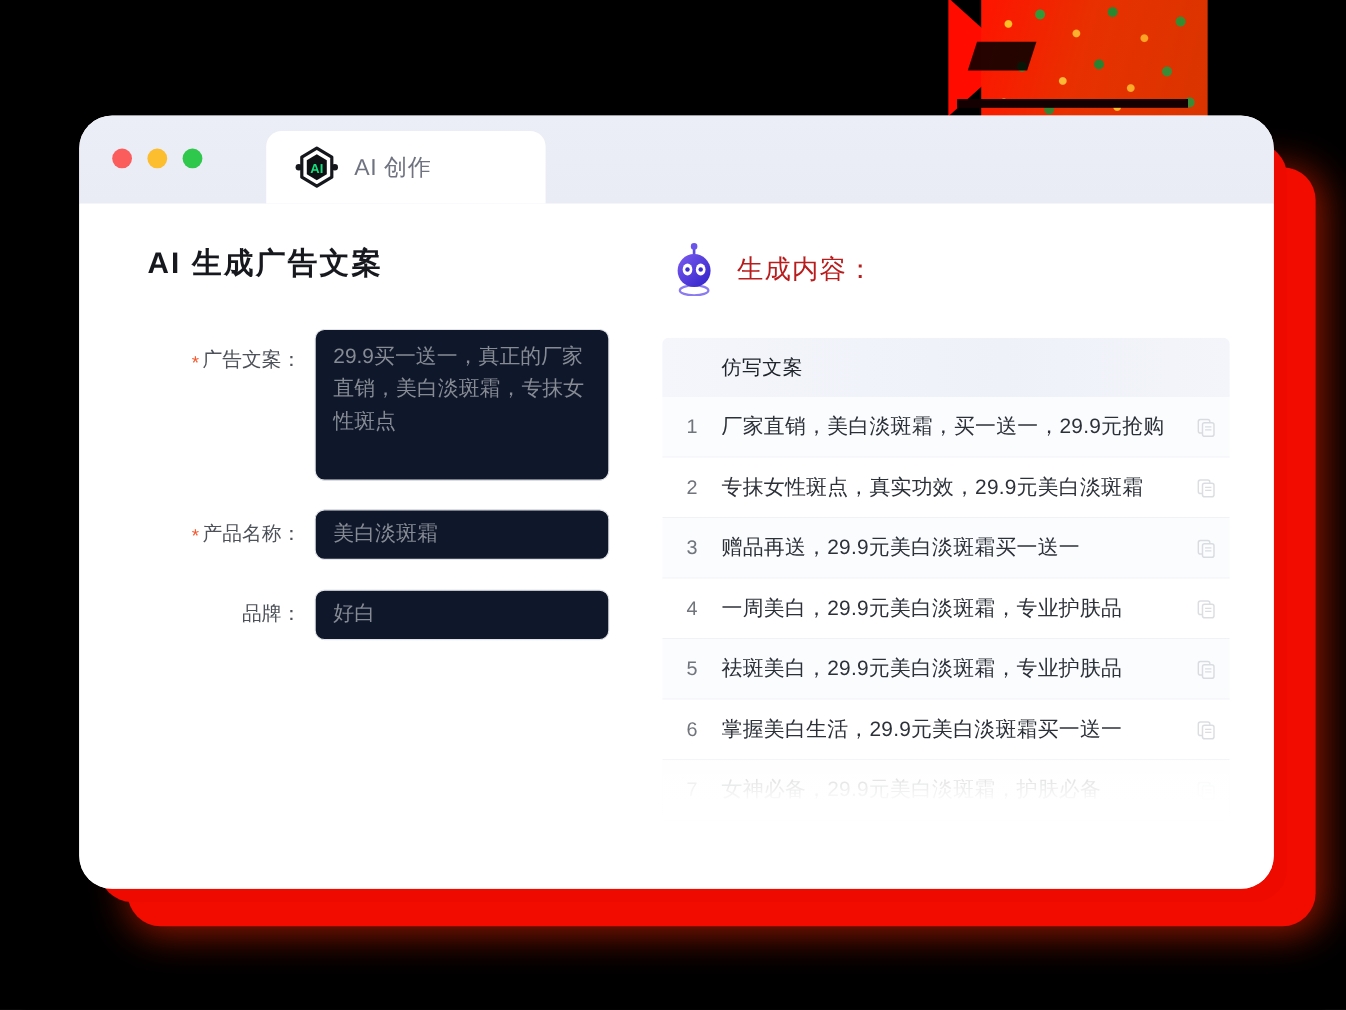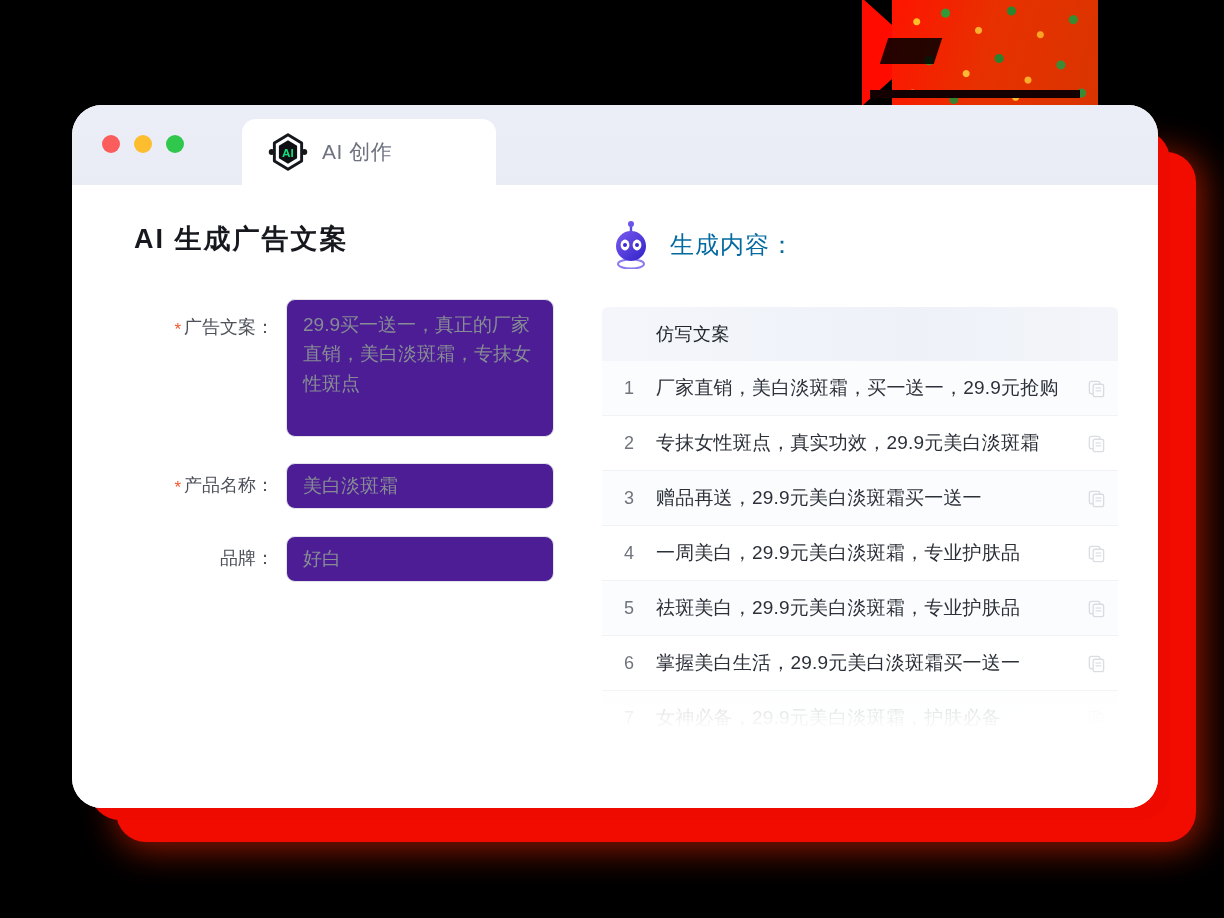--- a/index.html
+++ b/index.html
@@ -136,21 +136,21 @@
   .form-row.ta .form-label { line-height: 56px; }
   .req {
     color: #f5552a; font-size: 17px;
     margin-right: 3px; vertical-align: -2px;
   }
 
   .field {
     width: 268px;
     border: 1px solid #e3e5ea;
     border-radius: 9px;
-    background: #4c1d95;
+    background: #0f172a;
     color: #868b94;
     font-size: 19px;
     padding: 10px 16px;
     line-height: 1.55;
     font-family: "Liberation Sans", "DejaVu Sans", sans-serif;
   }
   .field.textarea { height: 138px; overflow: hidden; }
   .field.input { height: 46px; padding: 0 16px; line-height: 44px; }
 
   .gen-btn {
@@ -159,21 +159,21 @@
     background: #fb5715;
     border: none; border-radius: 12px;
     color: #fff; font-size: 23px; letter-spacing: 3px;
     cursor: pointer;
     font-family: "Liberation Sans", "DejaVu Sans", sans-serif;
   }
 
   
   .right-head { display: flex; align-items: center; gap: 18px; margin-bottom: 38px; padding-left: 8px;}
   .robot { width: 42px; height: 48px; flex: 0 0 42px; }
-  .right-title { font-size: 24px; color: #0369a1; letter-spacing: 1px; }
+  .right-title { font-size: 24px; color: #b91c1c; letter-spacing: 1px; }
 
   .table {
     border-radius: 6px;
     overflow: hidden;
     position: relative;
   }
   .thead {
     background: linear-gradient(90deg,#f4f6fb 0%, #eef1f8 60%, #f3f5fa 100%);
     height: 54px;
     display: flex; align-items: center;

